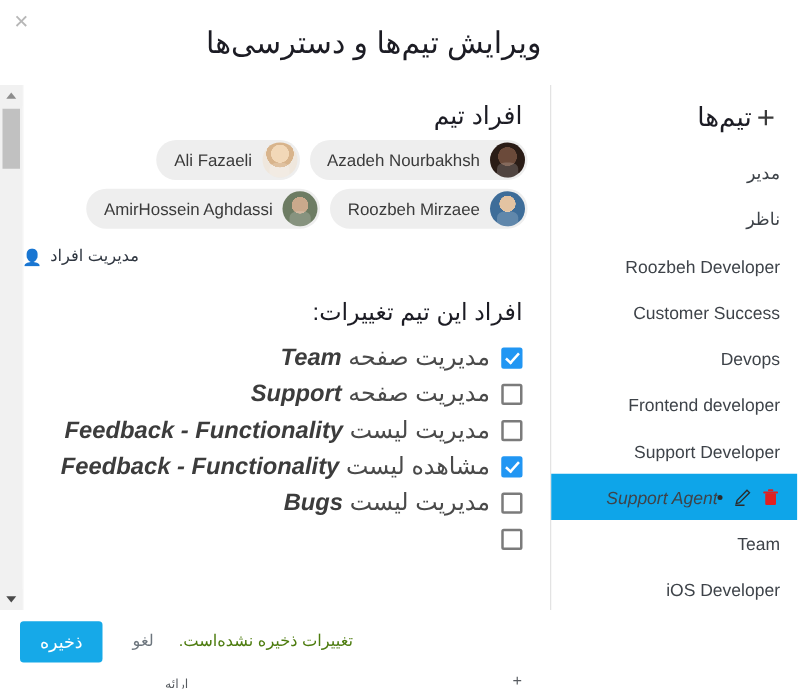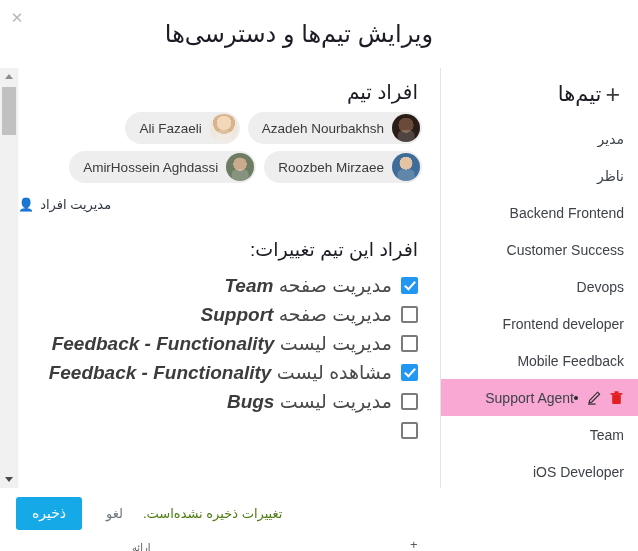--- a/index.html
+++ b/index.html
@@ -212,21 +212,22 @@
     color: #3e4349;
     cursor: pointer;
     box-sizing: border-box;
   }
   .team-item .team-label {
     flex: 1;
     white-space: nowrap;
     overflow: hidden;
   }
   .team-item.selected {
-    background: #f9a8d4;
+    background: #0ea5e9;
+    font-style: italic;
   }
   .team-item .dot {
     display: none;
     width: 4px;
     height: 4px;
     border-radius: 50%;
     background: #2a2a2a;
     margin-right: 6px;
     flex: 0 0 auto;
   }
@@ -511,33 +512,33 @@
           <span class="teams-title">تیم‌ها</span>
         </div>
         <ul class="team-list" id="team-list">
             <li class="team-item">
               <span class="team-label">مدیر</span>
             </li>
             <li class="team-item">
               <span class="team-label">ناظر</span>
             </li>
             <li class="team-item">
-              <span class="team-label">Backend Frontend</span>
+              <span class="team-label">Roozbeh Developer</span>
             </li>
             <li class="team-item">
               <span class="team-label">Customer Success</span>
             </li>
             <li class="team-item">
               <span class="team-label">Devops</span>
             </li>
             <li class="team-item">
               <span class="team-label">Frontend developer</span>
             </li>
             <li class="team-item">
-              <span class="team-label">Mobile Feedback</span>
+              <span class="team-label">Support Developer</span>
             </li>
             <li class="team-item selected">
               <span class="item-actions">
                 <span class="icon-btn">
                   <svg width="13" height="14" viewBox="0 0 13 14">
                     <rect x="2.2" y="3.6" width="8.6" height="9.4" rx="1" fill="#e02020"></rect>
                     <rect x="0.6" y="2.1" width="11.8" height="1.7" rx="0.6" fill="#e02020"></rect>
                     <rect x="4.4" y="0.3" width="4.2" height="1.6" rx="0.6" fill="#e02020"></rect>
                   </svg>
                 </span>

